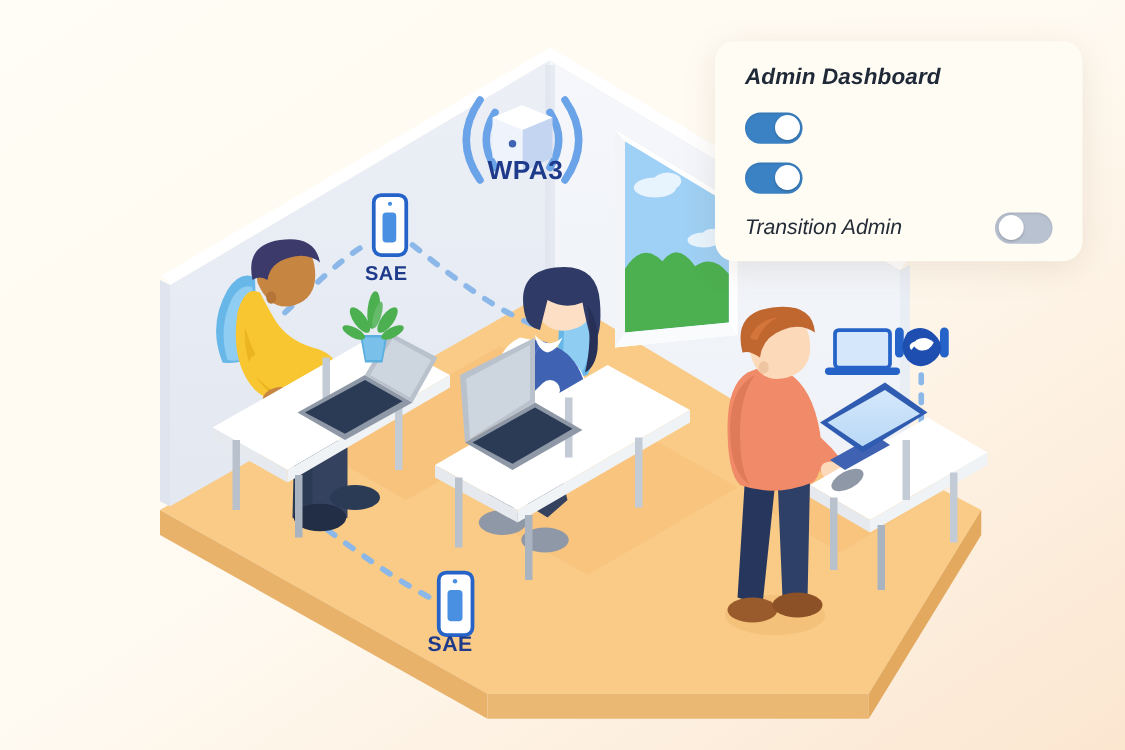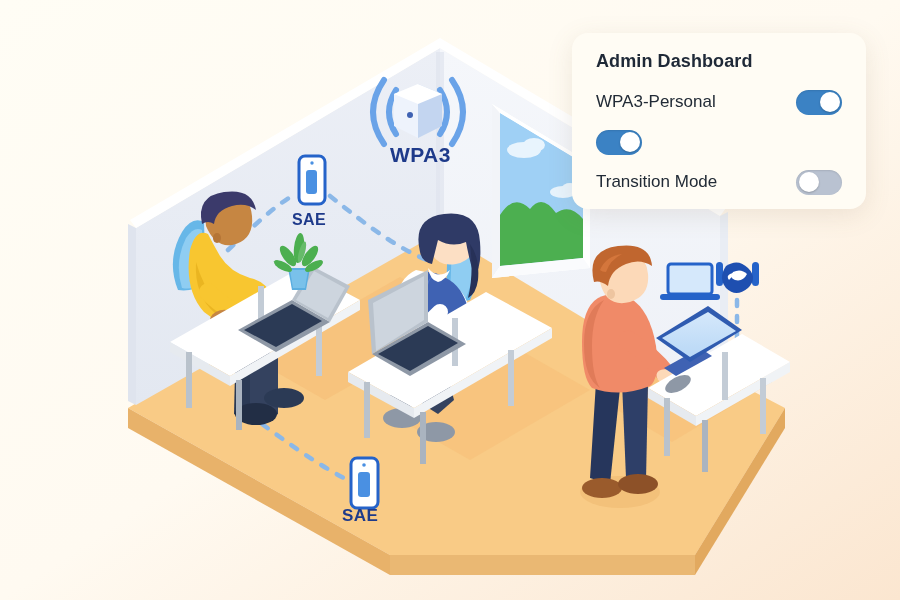--- a/index.html
+++ b/index.html
@@ -31,20 +31,21 @@
     position: absolute;
     left: 572px;
     top: 33px;
     width: 294px;
     height: 176px;
     background: #fffcf4;
     border-radius: 16px;
     box-shadow: 0 6px 26px rgba(120, 100, 70, 0.13);
     box-sizing: border-box;
     padding: 18px 24px 14px 24px;
+    font-style: italic;
   }
   #admin-title {
     font-size: 18px;
     font-weight: bold;
     color: #1f2937;
     letter-spacing: 0.1px;
     margin-bottom: 13px;
     white-space: nowrap;
   }
   .toggle-row {
@@ -84,21 +85,21 @@
   
   .label-text {
     position: absolute;
     font-weight: bold;
     color: #1e3a8a;
     white-space: nowrap;
     letter-spacing: 0.4px;
   }
   #label-wpa3 {
     left: 390px;
-    top: 143px;
+    top: 125px;
     font-size: 21px;
   }
   #label-sae-1 {
     left: 292px;
     top: 211px;
     font-size: 16px;
   }
   #label-sae-2 {
     left: 342px;
     top: 506px;
@@ -383,33 +384,32 @@
   </svg>
 
   <div class="label-text" id="label-wpa3">WPA3</div>
   <div class="label-text" id="label-sae-1">SAE</div>
   <div class="label-text" id="label-sae-2">SAE</div>
 
   <div id="admin-panel">
     <div id="admin-title">Admin Dashboard</div>
 
     <div class="toggle-row">
-      <span class="toggle-label">WPA3-Personal</span>
       <span class="toggle on">
         <span class="knob"></span>
       </span>
     </div>
 
     <div class="toggle-row">
       <span class="toggle on">
         <span class="knob"></span>
       </span>
     </div>
 
     <div class="toggle-row">
-      <span class="toggle-label">Transition Mode</span>
+      <span class="toggle-label">Transition Admin</span>
       <span class="toggle off">
         <span class="knob"></span>
       </span>
     </div>
   </div>
 
 </div>
 
 </body></html>

